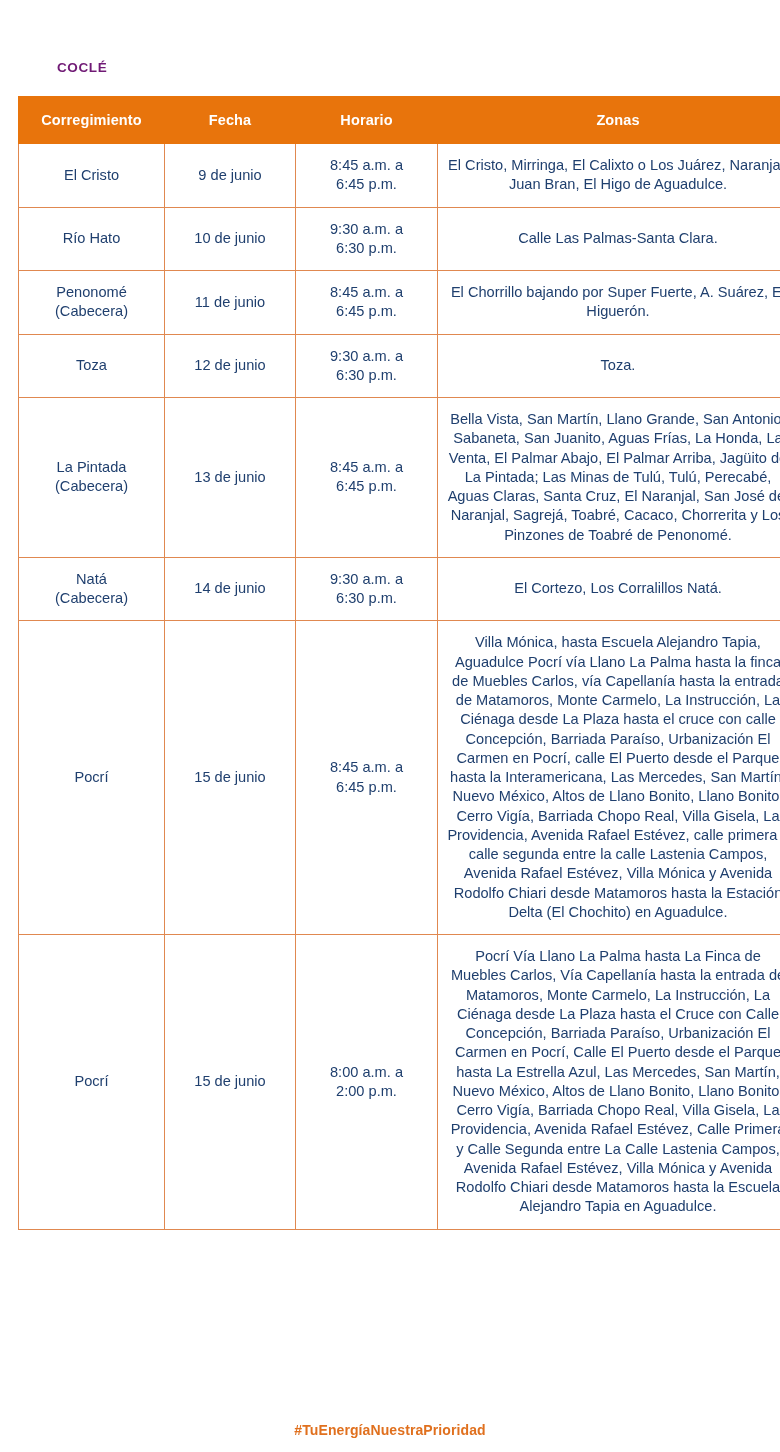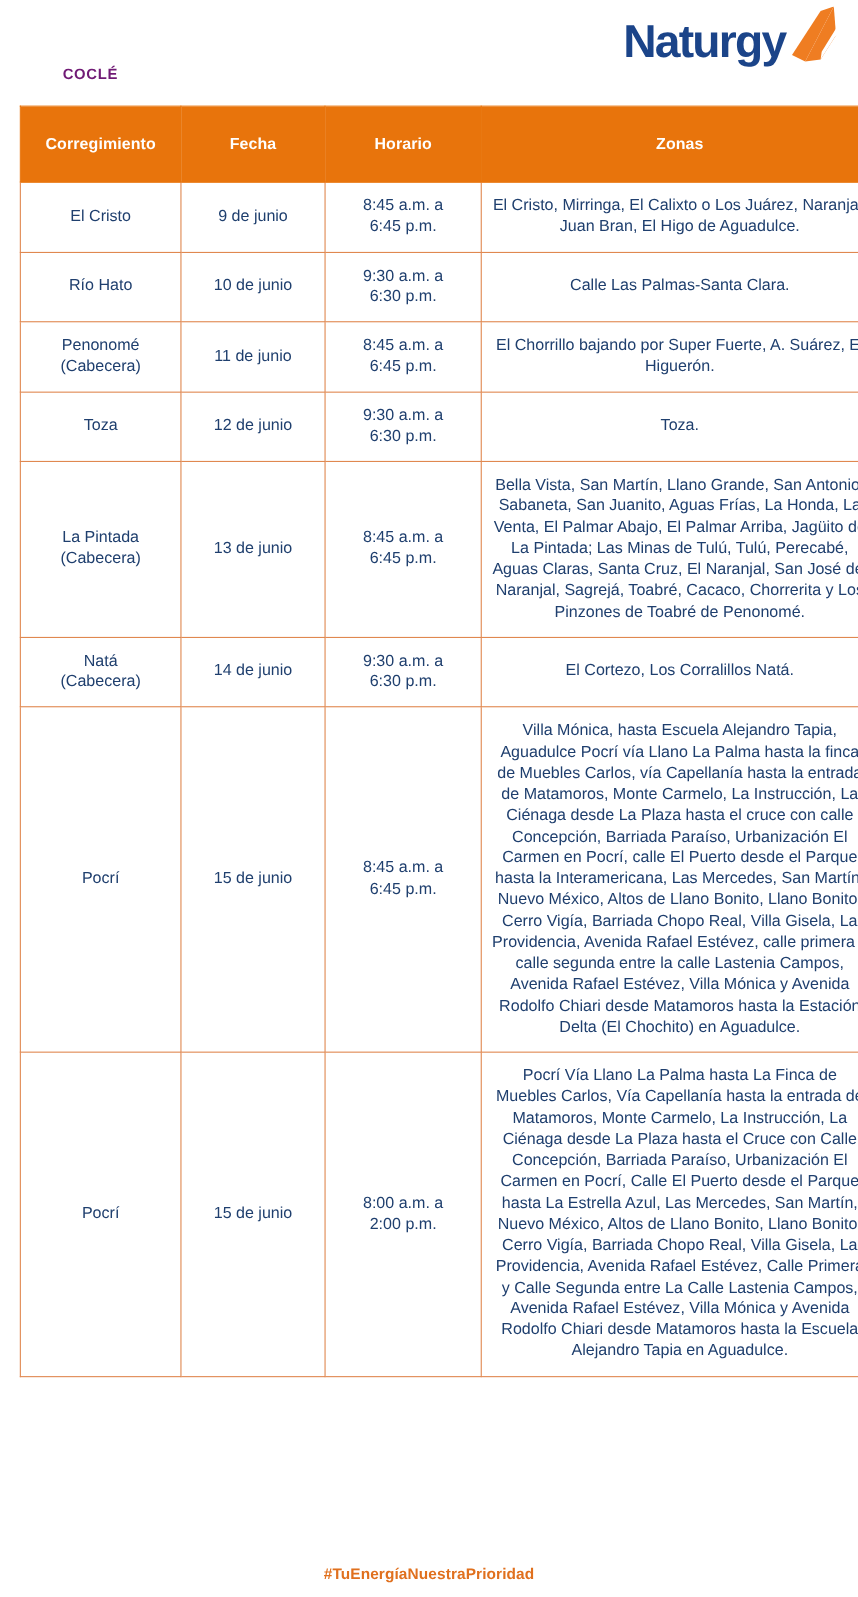--- a/index.html
+++ b/index.html
@@ -76,21 +76,21 @@
     vertical-align: middle;
     text-align: center;
   }
   table.schedule thead th {
     background: #e8740c;
     color: #ffffff;
     font-size: 14.5px;
     font-weight: bold;
     border: 1px solid #e8740c;
     height: 38px;
-    padding: 15px 4px;
+    padding: 4px 4px;
     letter-spacing: 0.1px;
   }
   table.schedule tbody td {
     color: #1f3f6e;
     font-size: 14.6px;
     line-height: 1.32;
     padding: 12px 8px;
   }
   td.c-corregimiento { width: 137px; }
   td.c-fecha         { width: 122px; }
@@ -118,28 +118,20 @@
   }
 </style>
 </head>
 <body>
 
 <div class="page">
 
   <div class="header">
     <div class="region-label">COCLÉ</div>
 
-    <div class="logo">
-      <span class="logo-word">Naturgy</span>
-      <svg class="logo-mark" viewBox="0 0 46 52">
-        <path d="M4 44 L30 4 L42 0 L16 50 Z" fill="#ef7d22"></path>
-        <path d="M16 50 L42 0 L44 26 L30 48 Z" fill="#ef7d22"></path>
-        <path d="M30 48 L44 26 L44 20 L31 41 Z" fill="#ffffff"></path>
-      </svg>
-    </div>
   </div>
 
   <div class="table-wrap">
     <table class="schedule">
       <thead>
         <tr>
           <th class="c-corregimiento">Corregimiento</th>
           <th class="c-fecha">Fecha</th>
           <th class="c-horario">Horario</th>
           <th class="c-zonas">Zonas</th>

